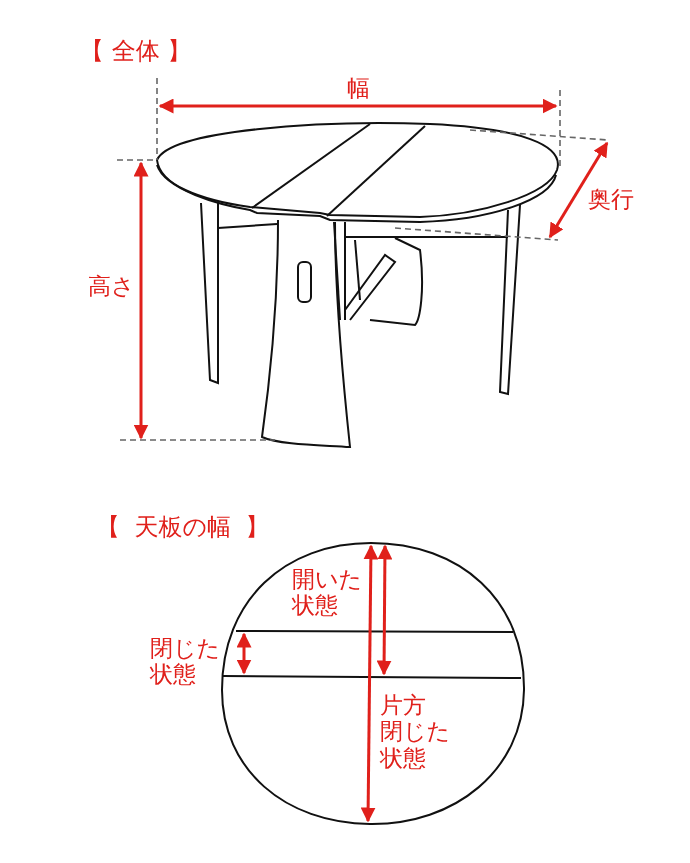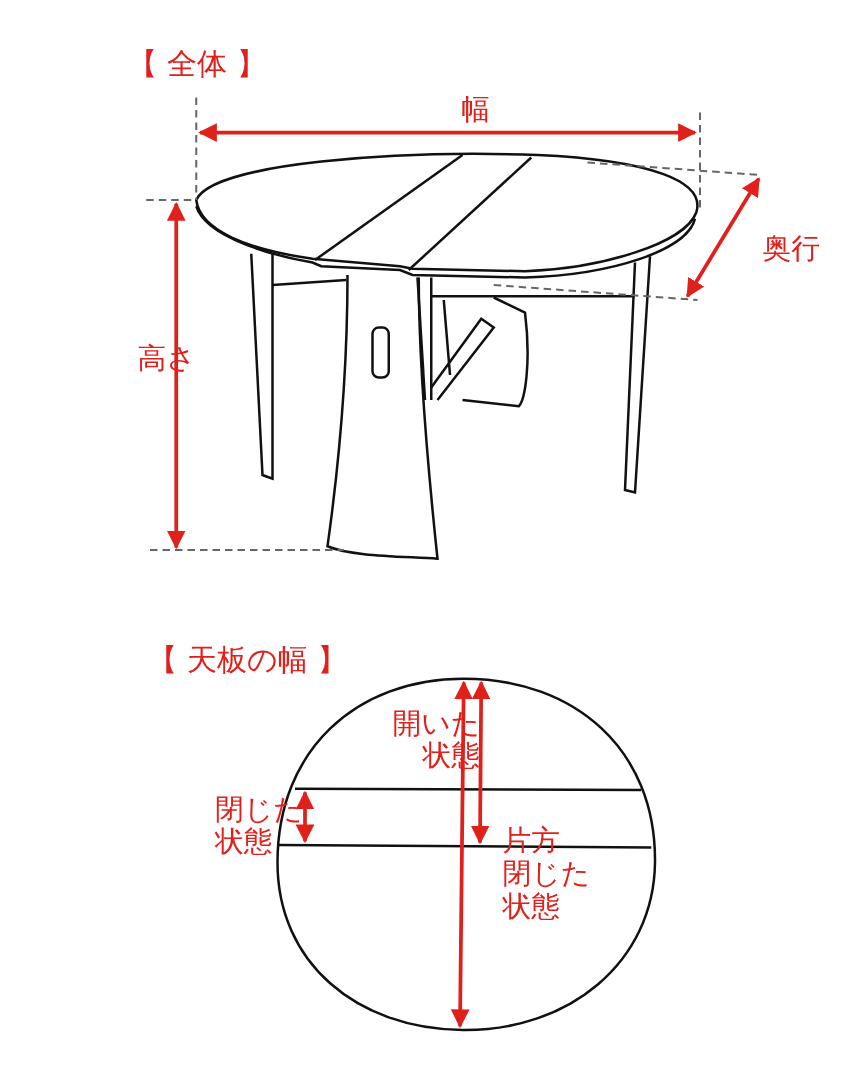--- a/index.html
+++ b/index.html
@@ -1,19 +1,19 @@
 <!DOCTYPE html>
 <html><head>
 <meta charset="utf-8">
 <style>
   html, body { margin: 0; padding: 0; background: #ffffff; }
   body { width: 690px; height: 863px; position: relative; overflow: hidden;
          font-family: "DejaVu Sans", sans-serif; }
   .label { position: absolute; color: #e0201b; font-size: 23px; line-height: 1.15;
-           font-family: "DejaVu Sans", sans-serif; white-space: pre; margin-left: 22px; }
+           font-family: "DejaVu Sans", sans-serif; white-space: pre; }
   .heading { font-size: 24px; }
   svg { position: absolute; left: 0; top: 0; }
 </style>
 </head>
 <body>
 
 <svg width="690" height="863" viewBox="0 0 690 863">
   <defs>
     <marker id="ah" viewBox="0 0 10 10" refX="9" refY="5" markerWidth="5" markerHeight="5" orient="auto-start-reverse">
       <path d="M0,0 L10,5 L0,10 z" fill="#e0201b"></path>
@@ -73,20 +73,20 @@
     <line x1="385" y1="546" x2="384" y2="674" marker-start="url(#ah)" marker-end="url(#ah)"></line>
     <line x1="244" y1="634" x2="244" y2="673" marker-start="url(#ah)" marker-end="url(#ah)"></line>
   </g>
 </svg>
 
 <div class="label heading" style="left:80px; top:38px;">【 全体 】</div>
 <div class="label" style="left:347px; top:75px;">幅</div>
 <div class="label" style="left:588px; top:186px;text-align:right;">奥行</div>
 <div class="label" style="left:88px; top:275px;font-family:Liberation Mono, monospace;">高さ</div>
 
-<div class="label heading" style="left:96px; top:515px;">【 天板の幅 】</div>
-<div class="label" style="left:292px; top:566px;text-align:right;">開いた
+<div class="label heading" style="left:96px; top:515px;font-family:Liberation Mono, monospace;">【 天板の幅 】</div>
+<div class="label" style="left:292px; top:566px;">開いた
 状態</div>
 <div class="label" style="left:150px; top:635px;">閉じた
 状態</div>
-<div class="label" style="left:380px; top:660px;">片方
+<div class="label" style="left:380px; top:692px;">片方
 閉じた
 状態</div>
 
 </body></html>

